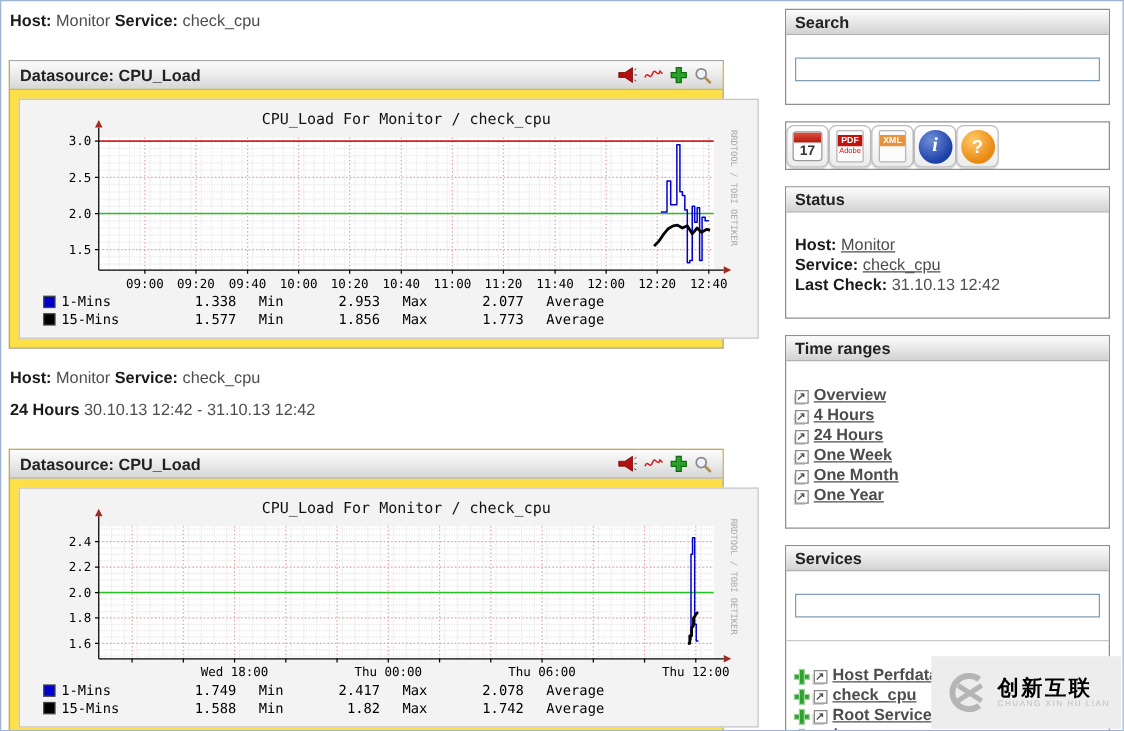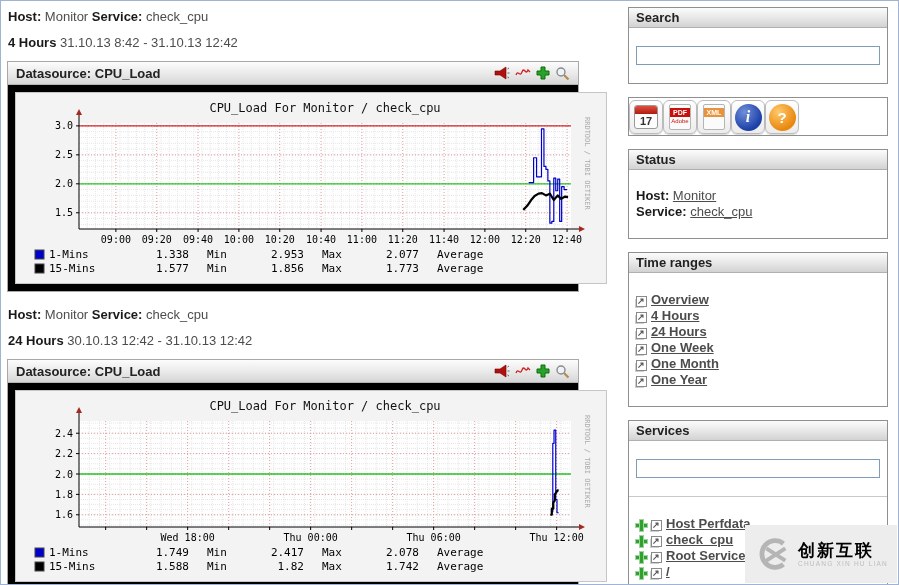--- a/index.html
+++ b/index.html
@@ -14,21 +14,21 @@
   }
   .layout { display:flex; height:100%; }
 
   
   .left-col { width:620px; padding:6px 0 0 6px; }
   .hostline { margin:2px 0 0 1px; color:#4d4d4d; }
   .hostline b { color:#1a1a1a; }
   .periodline { margin:11px 0 0 1px; color:#4d4d4d; }
   .periodline b { color:#1a1a1a; }
 
-  .ds-box { border:1px solid #a8a8a8; margin-top:11px; background:#000000; width:572px; }
+  .ds-box { border:1px solid #a8a8a8; margin-top:24px; background:#fde047; width:572px; }
   .ds-header {
     height:23px; display:flex; align-items:center; padding:0 8px;
     background:linear-gradient(#fcfcfc,#e9e9e9 55%,#d6d6d6);
     border-bottom:1px solid #b5b5b5;
     font-weight:bold; color:#222;
   }
   .ds-icons { margin-left:auto; display:flex; gap:5px; align-items:center; }
   .ds-icons span { display:inline-flex; cursor:pointer; }
 
   .graph-panel {
@@ -107,24 +107,20 @@
 
 <div class="layout">
 
   <div class="left-col">
 
     <div class="hostline">
       <b>Host:</b>
       <span>Monitor</span>
       <b>Service:</b>
       <span>check_cpu</span>
-    </div>
-    <div class="periodline">
-      <b>4 Hours</b>
-      <span>31.10.13 8:42 - 31.10.13 12:42</span>
     </div>
 
     <div class="ds-box">
       <div class="ds-header">
         <span>Datasource: CPU_Load</span>
         <span class="ds-icons">
           <span>
             <svg width="16" height="14" viewBox="0 0 16 14">
                 <path d="M1,5 L6,5 L12,1 L12,13 L6,9 L1,9 Z" fill="#b01010" stroke="#700" stroke-width="0.6"></path>
                 <path d="M13.5,3 L15,2 M13.5,7 L15.5,7 M13.5,11 L15,12" stroke="#444" stroke-width="0.8"></path>
@@ -532,20 +528,24 @@
       <div class="side-header">Status</div>
       <div class="side-body">
         <div class="status-line">
           <b>Host:</b>
           <a class="side-link">Monitor</a>
         </div>
         <div class="status-line">
           <b>Service:</b>
           <a class="side-link">check_cpu</a>
         </div>
+        <div class="status-line">
+          <b>Last Check:</b>
+          <span>31.10.13 12:42</span>
+        </div>
       </div>
     </div>
 
     <div class="side-box">
       <div class="side-header">Time ranges</div>
       <div class="side-body">
         <div class="tr-row">
             <span class="win-icon"></span>
             <a class="side-link">Overview</a>
           </div>

